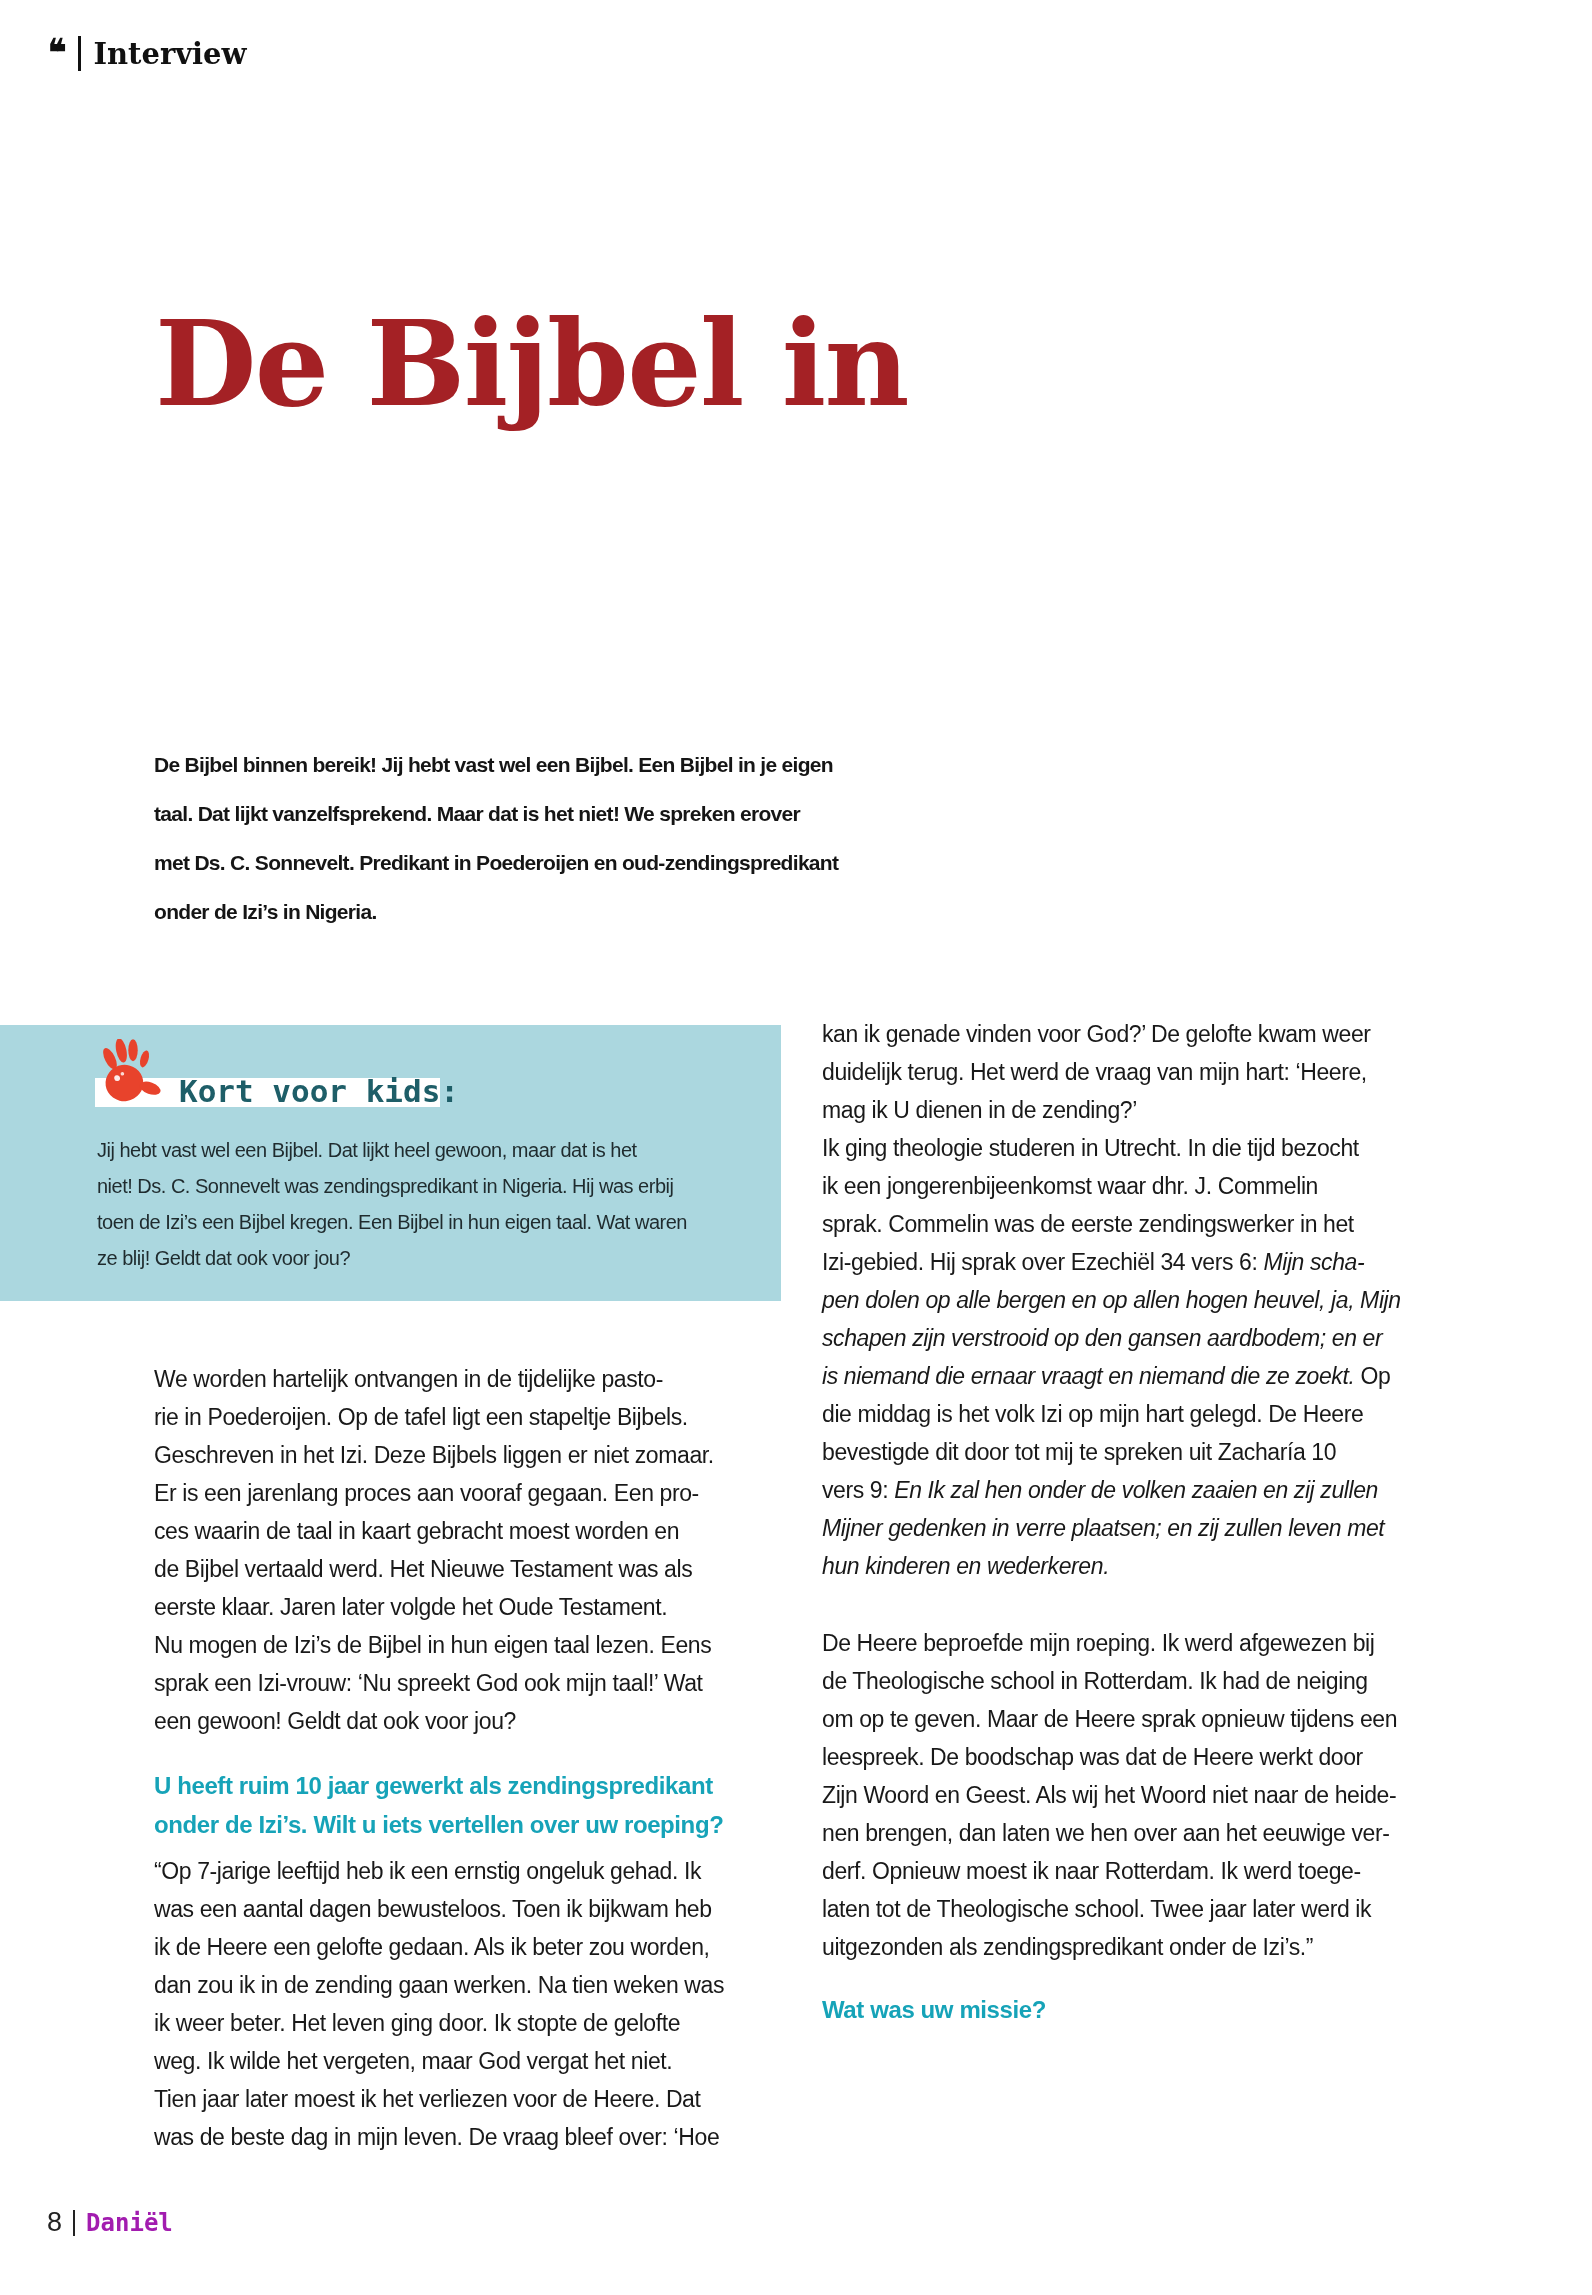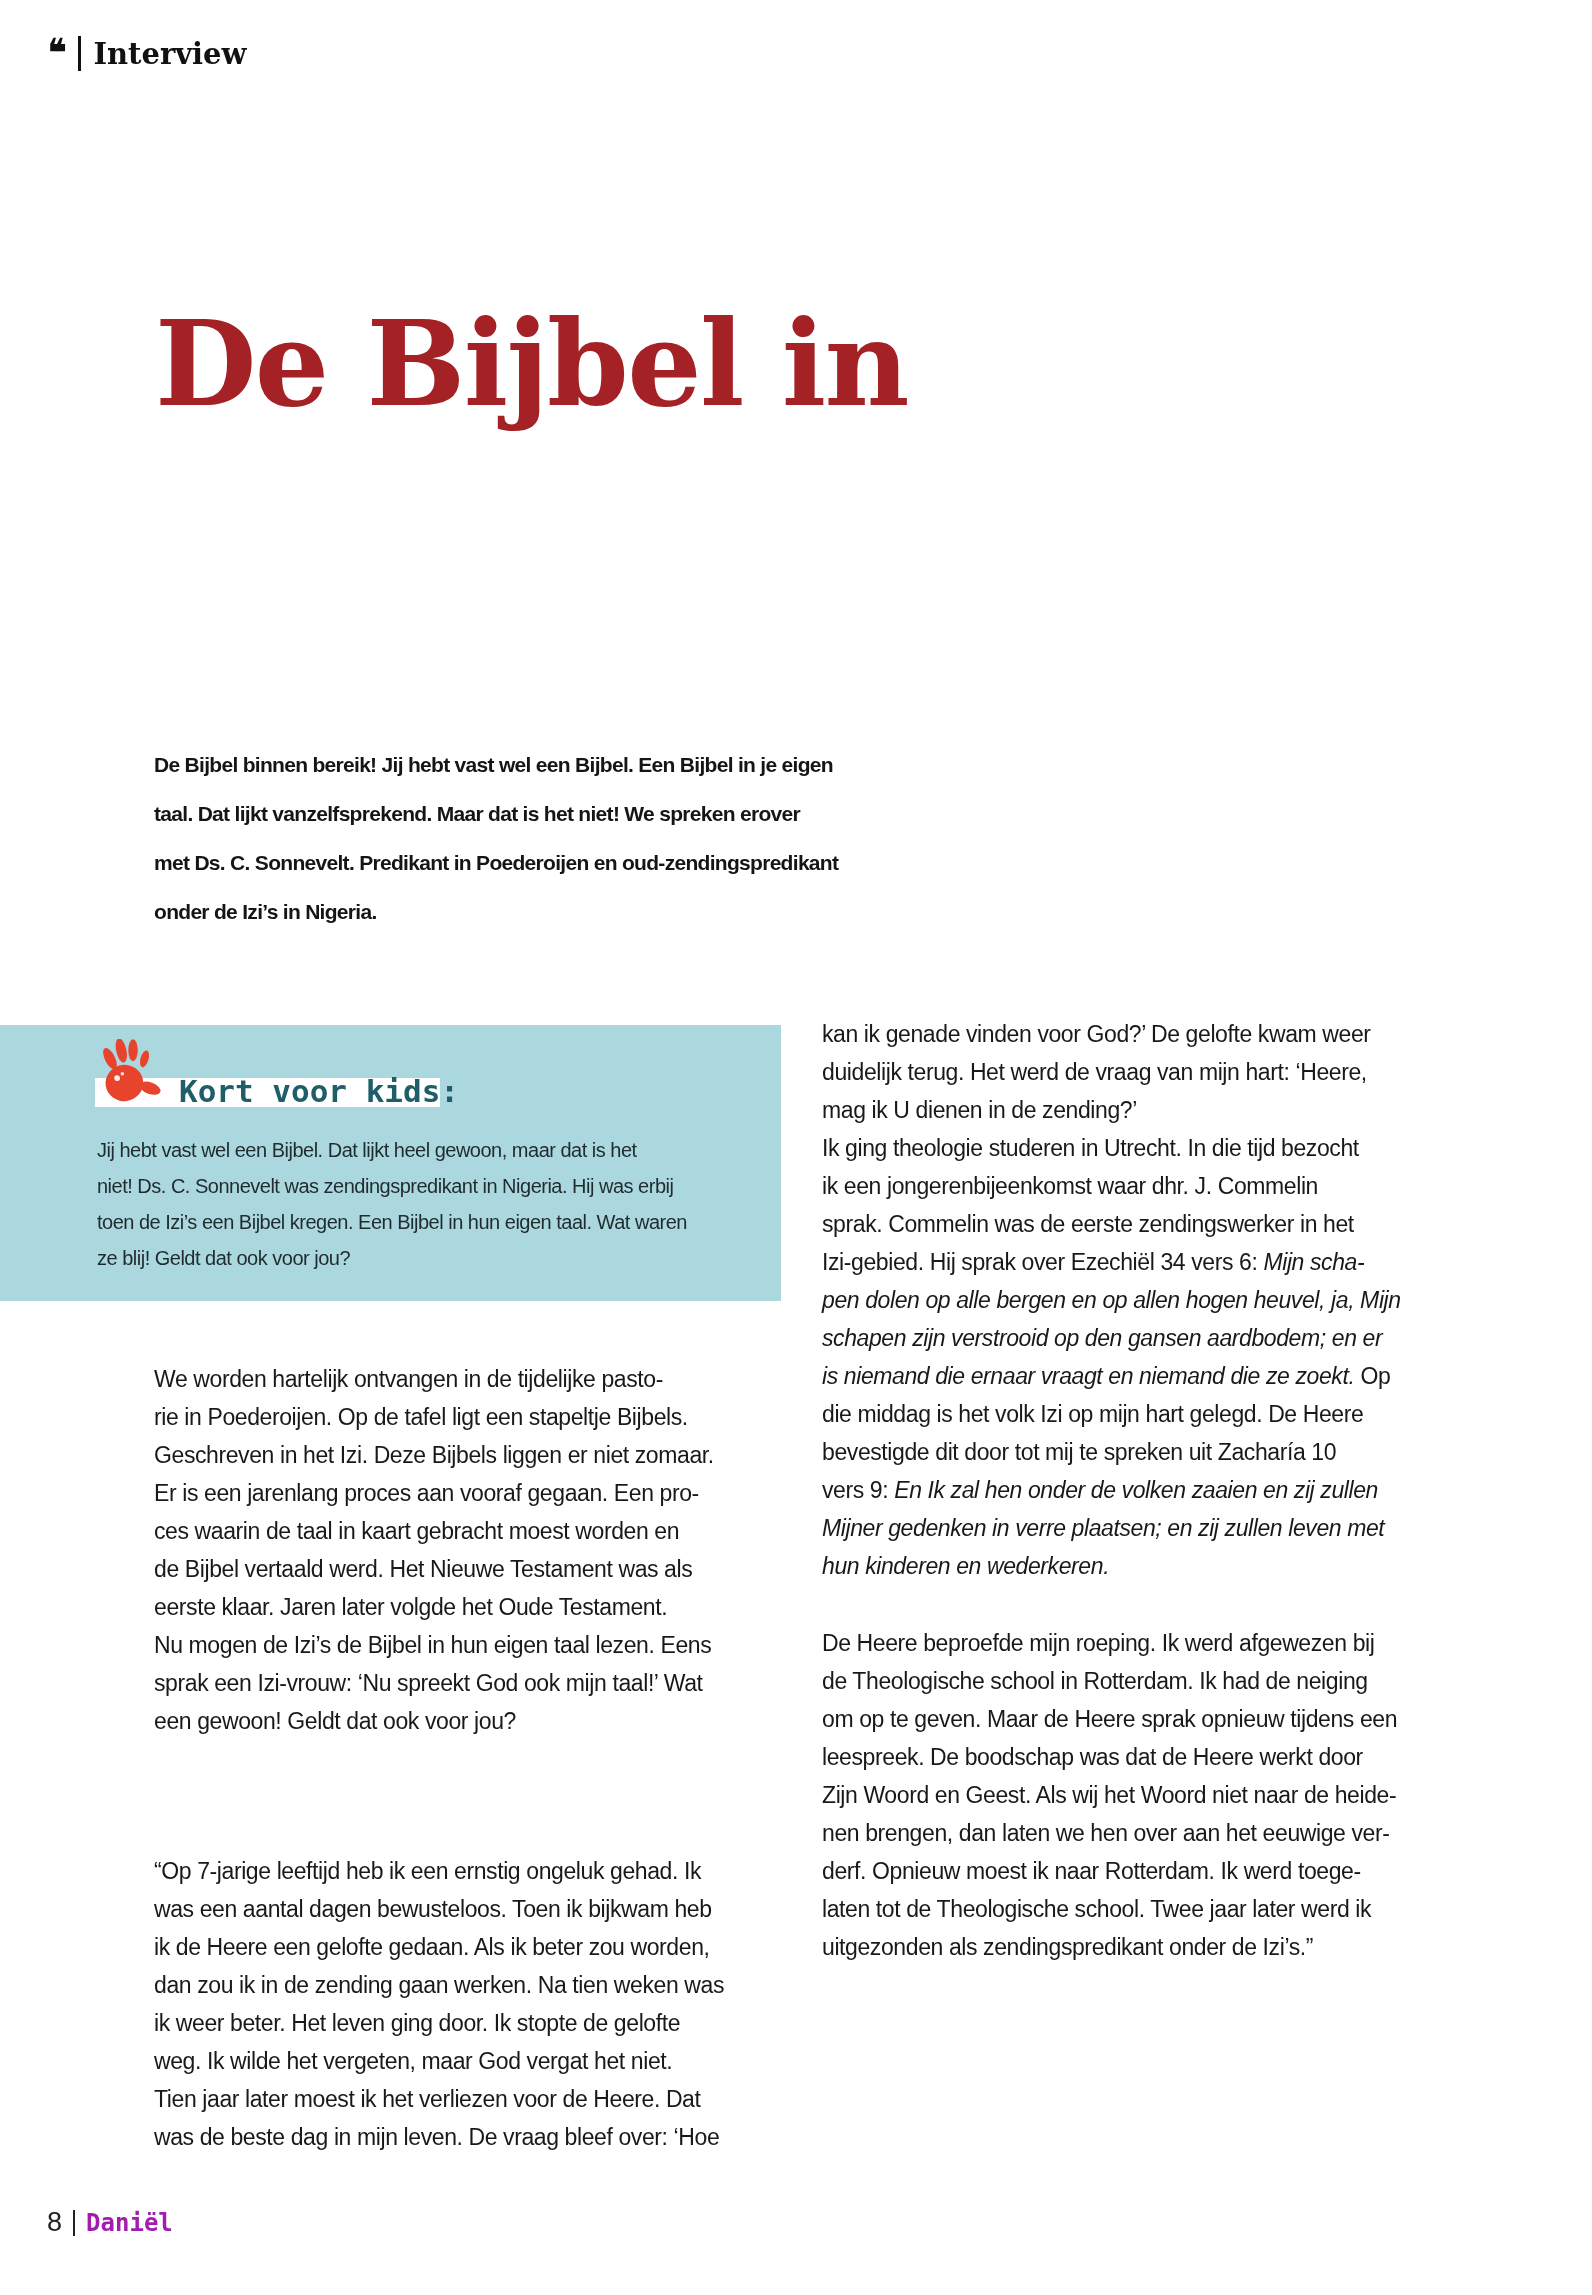--- a/index.html
+++ b/index.html
@@ -97,20 +97,22 @@
   <div class="left-para1 bodytext lines"><span>We worden hartelijk ontvangen in de tijdelijke pasto-</span>
 <span>rie in Poederoijen. Op de tafel ligt een stapeltje Bijbels.</span>
 <span>Geschreven in het Izi. Deze Bijbels liggen er niet zomaar.</span>
 <span>Er is een jarenlang proces aan vooraf gegaan. Een pro-</span>
 <span>ces waarin de taal in kaart gebracht moest worden en</span>
 <span>de Bijbel vertaald werd. Het Nieuwe Testament was als</span>
 <span>eerste klaar. Jaren later volgde het Oude Testament.</span>
 <span>Nu mogen de Izi’s de Bijbel in hun eigen taal lezen. Eens</span>
 <span>sprak een Izi-vrouw: ‘Nu spreekt God ook mijn taal!’ Wat</span>
 <span>een gewoon! Geldt dat ook voor jou?</span></div>
+  <div class="left-q1 q-heading lines"><span>U heeft ruim 10 jaar gewerkt als zendingspredikant</span>
+<span>onder de Izi’s. Wilt u iets vertellen over uw roeping?</span></div>
   <div class="left-para2 bodytext lines"><span>“Op 7-jarige leeftijd heb ik een ernstig ongeluk gehad. Ik</span>
 <span>was een aantal dagen bewusteloos. Toen ik bijkwam heb</span>
 <span>ik de Heere een gelofte gedaan. Als ik beter zou worden,</span>
 <span>dan zou ik in de zending gaan werken. Na tien weken was</span>
 <span>ik weer beter. Het leven ging door. Ik stopte de gelofte</span>
 <span>weg. Ik wilde het vergeten, maar God vergat het niet.</span>
 <span>Tien jaar later moest ik het verliezen voor de Heere. Dat</span>
 <span>was de beste dag in mijn leven. De vraag bleef over: ‘Hoe</span></div>
 
   <div class="right-para1 bodytext lines"><span>kan ik genade vinden voor God?’ De gelofte kwam weer</span>
@@ -130,20 +132,21 @@
 <span class="it">hun kinderen en wederkeren.</span></div>
   <div class="right-para2 bodytext lines"><span>De Heere beproefde mijn roeping. Ik werd afgewezen bij</span>
 <span>de Theologische school in Rotterdam. Ik had de neiging</span>
 <span>om op te geven. Maar de Heere sprak opnieuw tijdens een</span>
 <span>leespreek. De boodschap was dat de Heere werkt door</span>
 <span>Zijn Woord en Geest. Als wij het Woord niet naar de heide-</span>
 <span>nen brengen, dan laten we hen over aan het eeuwige ver-</span>
 <span>derf. Opnieuw moest ik naar Rotterdam. Ik werd toege-</span>
 <span>laten tot de Theologische school. Twee jaar later werd ik</span>
 <span>uitgezonden als zendingspredikant onder de Izi’s.”</span></div>
+  <div class="right-q2 q-heading">Wat was uw missie?</div>
 
   <div class="footer">
     <span class="footer-num">8</span>
     <span class="footer-sep"></span>
     <span class="footer-mag">Daniël</span>
   </div>
 
 </div>
 
 

